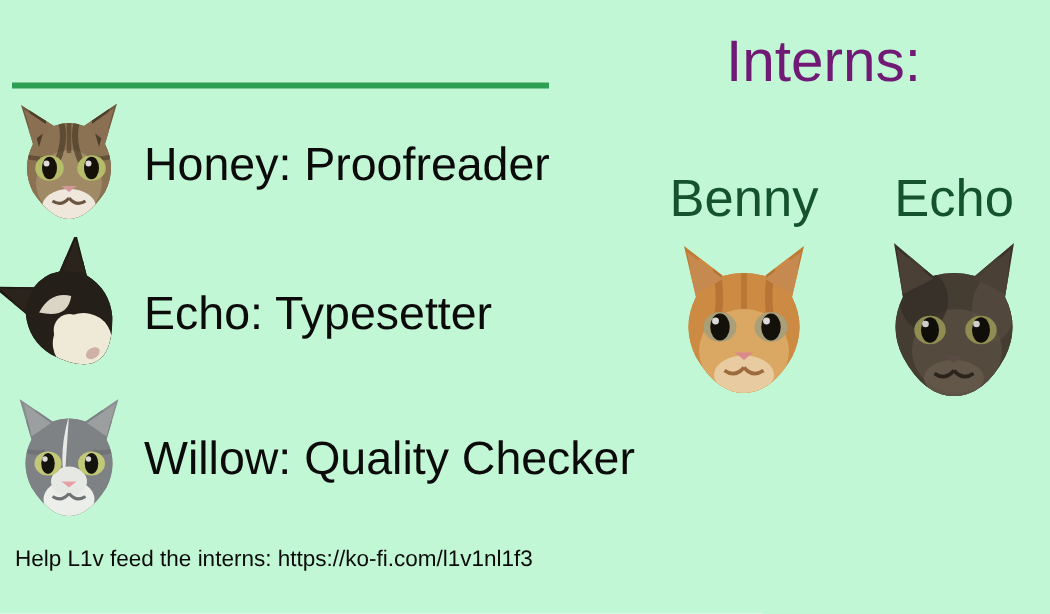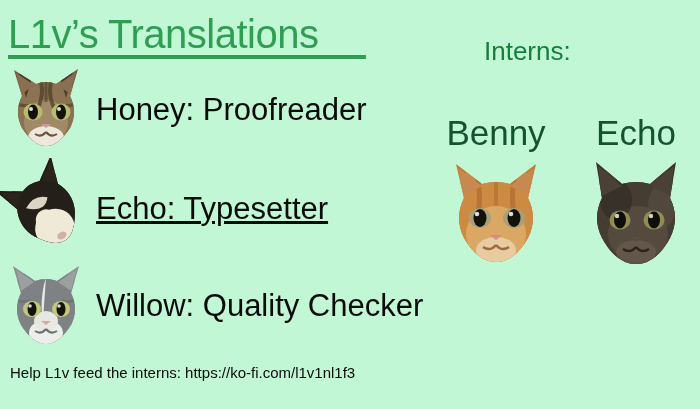--- a/index.html
+++ b/index.html
@@ -59,31 +59,31 @@
   .cat-avatar svg { display: block; }
 
   .staff-label {
     font-size: 31px;
     line-height: 1;
     color: #0b0b0b;
     white-space: nowrap;
     margin-left: 4px;
   }
   .staff-row-0 .staff-label { margin-top: 2px; }
-  .staff-row-1 .staff-label { margin-top: 4px; text-decoration: underline; }
+  .staff-row-1 .staff-label { margin-top: 4px; }
   .staff-row-2 .staff-label { margin-top: 0px; text-align: center; }
 
   
   .interns-heading {
     position: absolute;
     left: 484px;
-    top: 38px;
-    font-size: 26px;
-    line-height: 1;
-    color: #15803d;
+    top: 22px;
+    font-size: 39px;
+    line-height: 1;
+    color: #701a75;
     white-space: nowrap;
   }
   .intern {
     position: absolute;
     width: 128px;
     text-align: center;
   }
   .intern-benny { left: 432px; top: 115px; }
   .intern-nova  { left: 572px; top: 115px; }
 
@@ -109,21 +109,20 @@
     line-height: 1;
     color: #0b0b0b;
     white-space: nowrap;
   }
 </style>
 </head>
 <body>
 
 <div id="credits-page">
 
-  <div class="title">L1v’s Translations</div>
   <div class="title-underline"></div>
 
   <div class="staff-row staff-row-0">
     <div class="cat-avatar">
       <svg width="92" height="96" viewBox="0 0 92 96" xmlns="http://www.w3.org/2000/svg">
         <defs>
           <radialGradient id="honeyFur" cx="50%" cy="45%" r="62%">
             <stop offset="0%" stop-color="#9d8462"></stop>
             <stop offset="60%" stop-color="#7d6murky"></stop>
             <stop offset="100%" stop-color="#5c4a34"></stop>

